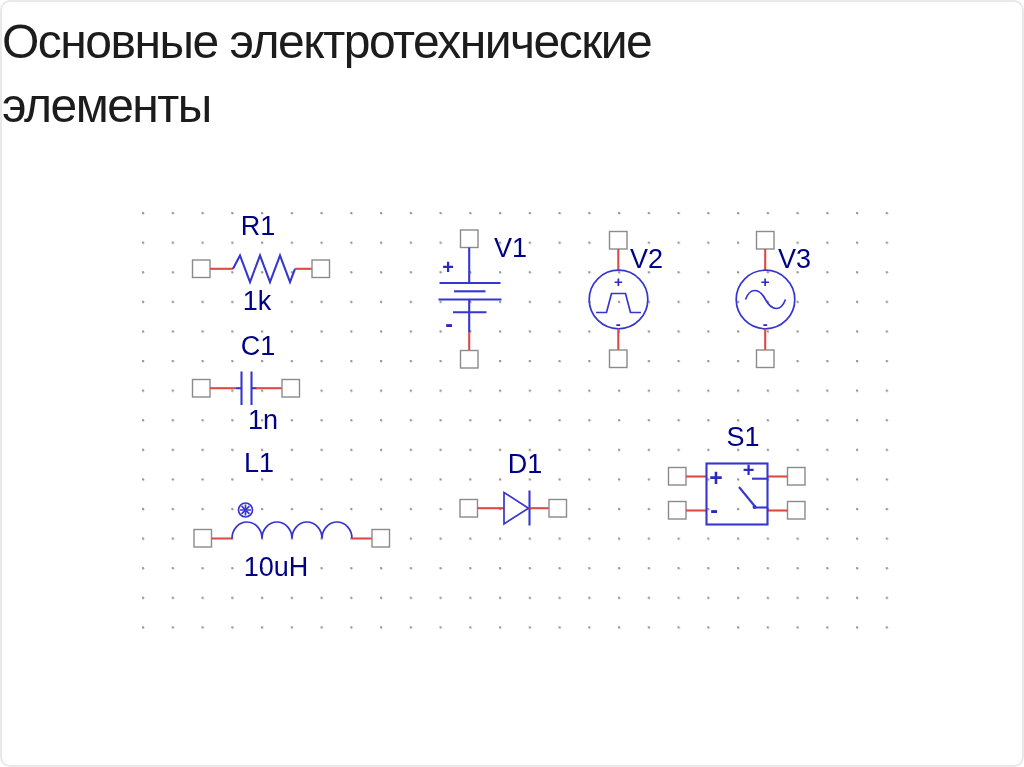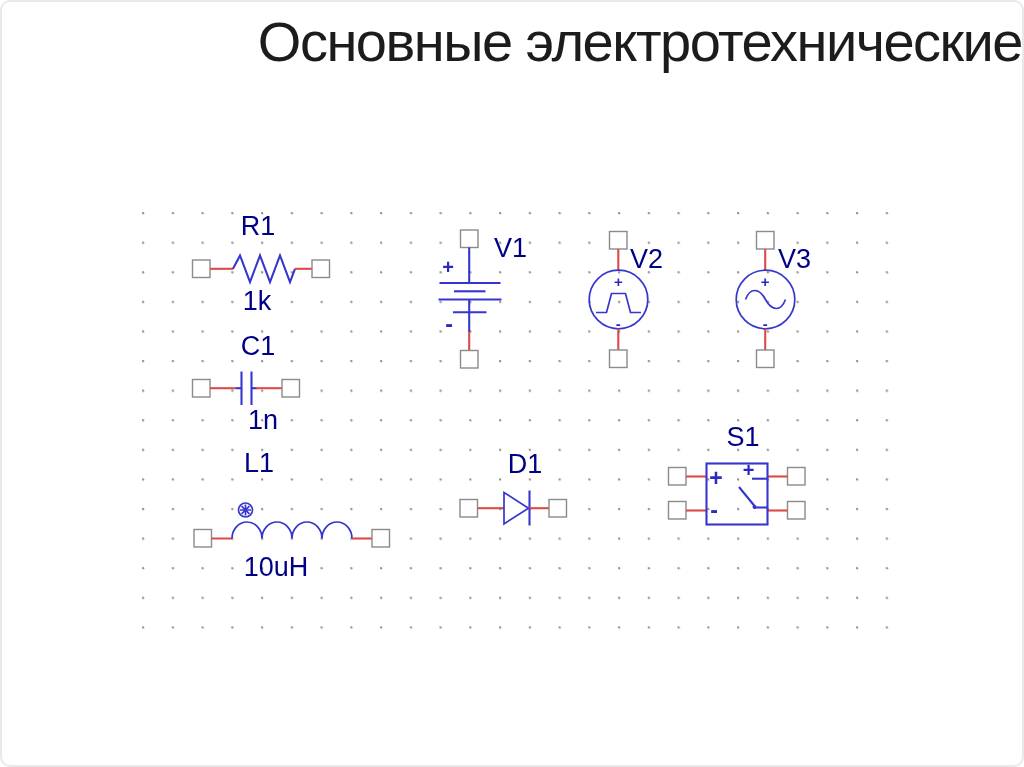--- a/index.html
+++ b/index.html
@@ -2,22 +2,22 @@
 <html><head>
 <meta charset="utf-8">
 <style>
   html,body{margin:0;padding:0;background:#fff;}
   .slide{
     position:relative;width:1024px;height:767px;background:#ffffff;
     border:2px solid #e9e9e9;border-radius:10px;box-sizing:border-box;
     font-family:"Liberation Sans",sans-serif;overflow:hidden;
   }
   .title{
-    position:absolute;left:0;top:8px;width:100%;text-align:right;
-    color:#1c1c1c;font-size:56px;line-height:64px;letter-spacing:-1.5px;
+    position:absolute;left:0;top:8px;width:100%;text-align:left;
+    color:#1c1c1c;font-size:48px;line-height:64px;letter-spacing:-1.5px;
     font-weight:400;
   }
   .grid{
     position:absolute;left:140px;top:210px;width:747px;height:419px;z-index:1;
     background-image:radial-gradient(circle at 1.2px 1.2px,#9a9a9a 1px,rgba(0,0,0,0) 1.5px);
     background-size:29.75px 29.6px;
   }
   svg.overlay{position:absolute;left:0;top:0;z-index:2;}
   .wire{stroke:#dc4a45;stroke-width:2.1;fill:none;}
   .sym{stroke:#3636cf;stroke-width:1.7;fill:none;}
@@ -28,20 +28,21 @@
   .sign-sm{font-family:"Liberation Sans",sans-serif;font-size:15px;font-weight:bold;fill:#2a2ac0;}
   .sign-big{font-family:"Liberation Sans",sans-serif;font-size:23px;font-weight:bold;fill:#2a2ac0;}
 </style>
 </head>
 <body>
 
 <div class="slide">
 
   <div class="title">
     <div>Основные электротехнические</div>
+    <div>элементы</div>
   </div>
 
   <div class="grid"></div>
 
   <svg class="overlay" width="1024" height="767" viewBox="0 0 1024 767">
 
     <g>
       <text class="lbl" x="256" y="233" text-anchor="middle">R1</text>
       <rect class="term" x="190.5" y="258" width="17.5" height="17.5"></rect>
       <line class="wire" x1="208" y1="266.8" x2="231" y2="266.8"></line>

